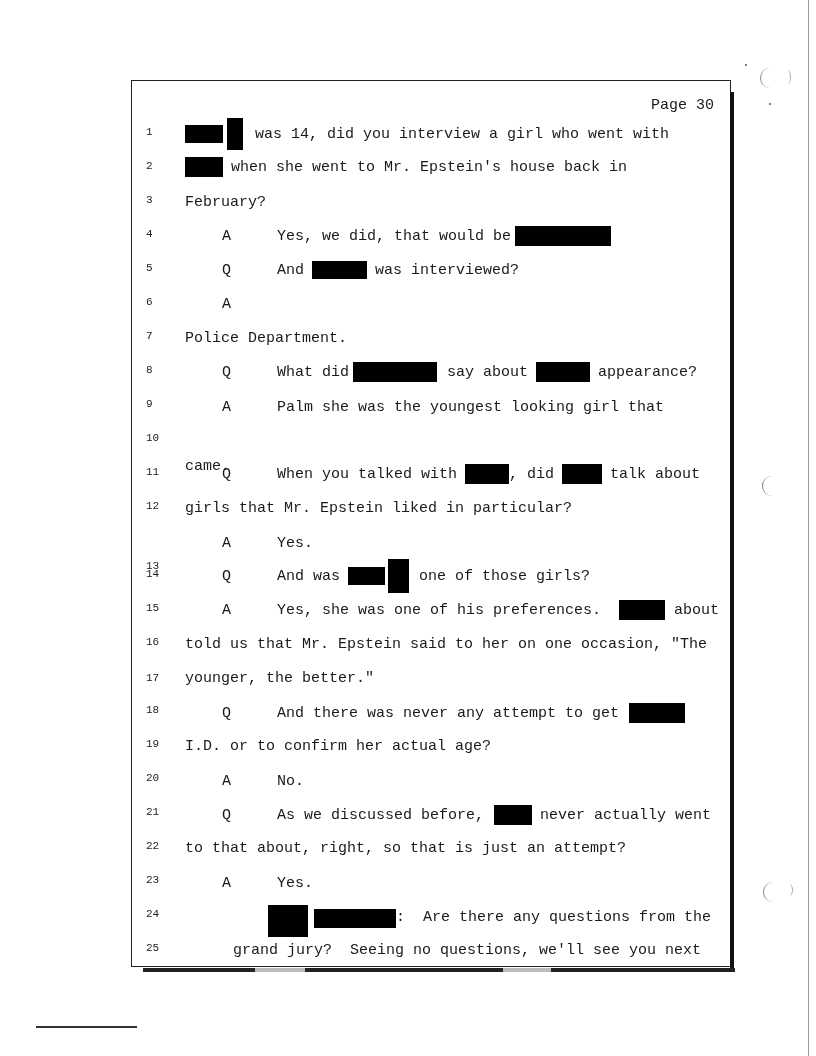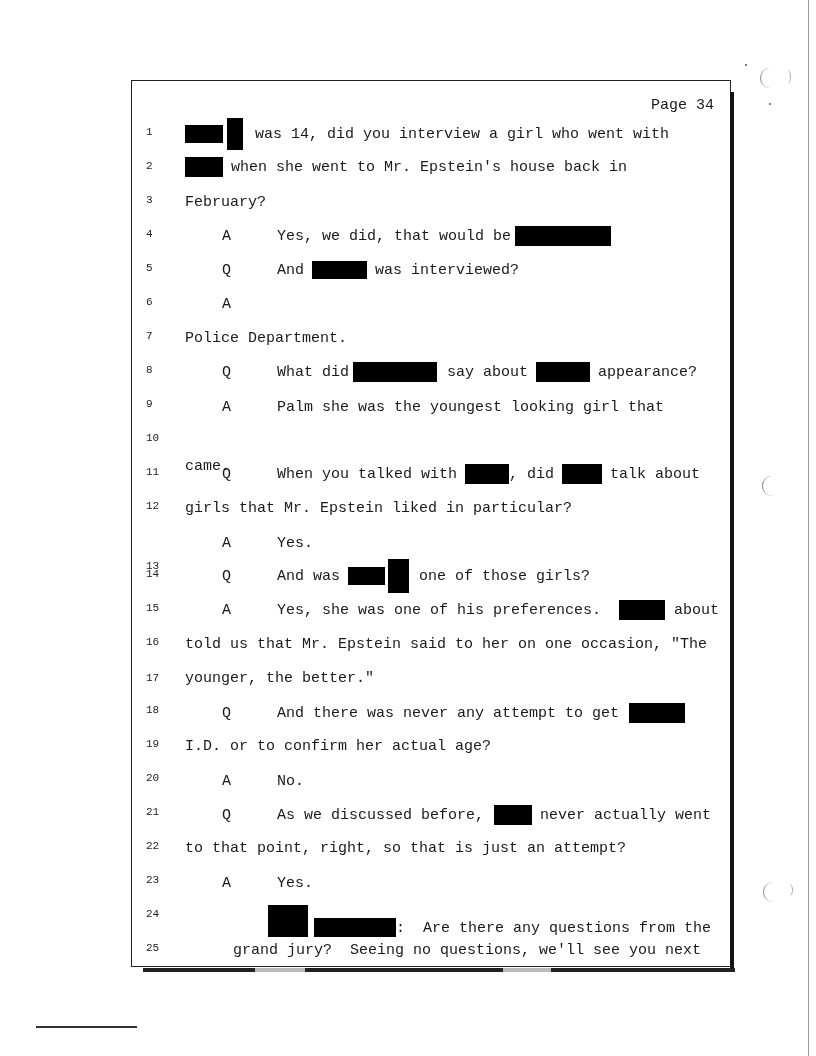--- a/index.html
+++ b/index.html
@@ -56,21 +56,21 @@
 
 <div class="scan-edge-right"></div>
 
 <div class="frame"></div>
 <div class="frame-shadow-right"></div>
 <div class="frame-shadow-bottom">
   <span class="gap" style="left:112px;width:50px;"></span>
   <span class="gap" style="left:360px;width:48px;"></span>
 </div>
 
-<div class="page-num">Page 34</div>
+<div class="page-num">Page 30</div>
 
 <div>
   <span class="line-no" style="top:126px">1</span>
   <span class="line-no" style="top:160px">2</span>
   <span class="line-no" style="top:194px">3</span>
   <span class="line-no" style="top:228px">4</span>
   <span class="line-no" style="top:262px">5</span>
   <span class="line-no" style="top:296px">6</span>
   <span class="line-no" style="top:330px">7</span>
   <span class="line-no" style="top:364px">8</span>
@@ -191,28 +191,28 @@
     <span>No.</span>
   </div>
 
   <div class="line" style="left:185px;top:804px;height:22px">
     <span style="width:92px;padding-left:37px;box-sizing:border-box;display:inline-block">Q</span>
     <span>As we discussed before,</span>
     <span class="redact" style="width:38px;height:20px;margin:0 8px 0 10px"></span>
     <span>never actually went</span>
   </div>
 
-  <div class="line" style="left:185px;top:838px;height:20px">to that point, right, so that is just an attempt?</div>
+  <div class="line" style="left:185px;top:838px;height:20px">to that about, right, so that is just an attempt?</div>
 
   <div class="line" style="left:185px;top:872px;height:22px">
     <span style="width:92px;padding-left:37px;box-sizing:border-box;display:inline-block">A</span>
     <span>Yes.</span>
   </div>
 
-  <div class="line" style="left:268px;top:903px;height:34px;align-items:flex-end">
+  <div class="line" style="left:268px;top:903px;height:34px;align-items:flex-start">
     <span class="redact" style="width:40px;height:32px;margin-top:2px"></span>
     <span class="redact" style="width:82px;height:19px;margin:6px 0 0 6px"></span>
     <span style="margin-top:6px">:  Are there any questions from the</span>
   </div>
 
   <div class="line" style="left:233px;top:940px;height:20px">grand jury?  Seeing no questions, we'll see you next</div>
 </div>
 
 <div class="margin-mark" style="left:760px;top:68px"></div>
 <div class="margin-mark right" style="left:784px;top:70px;height:14px"></div>

